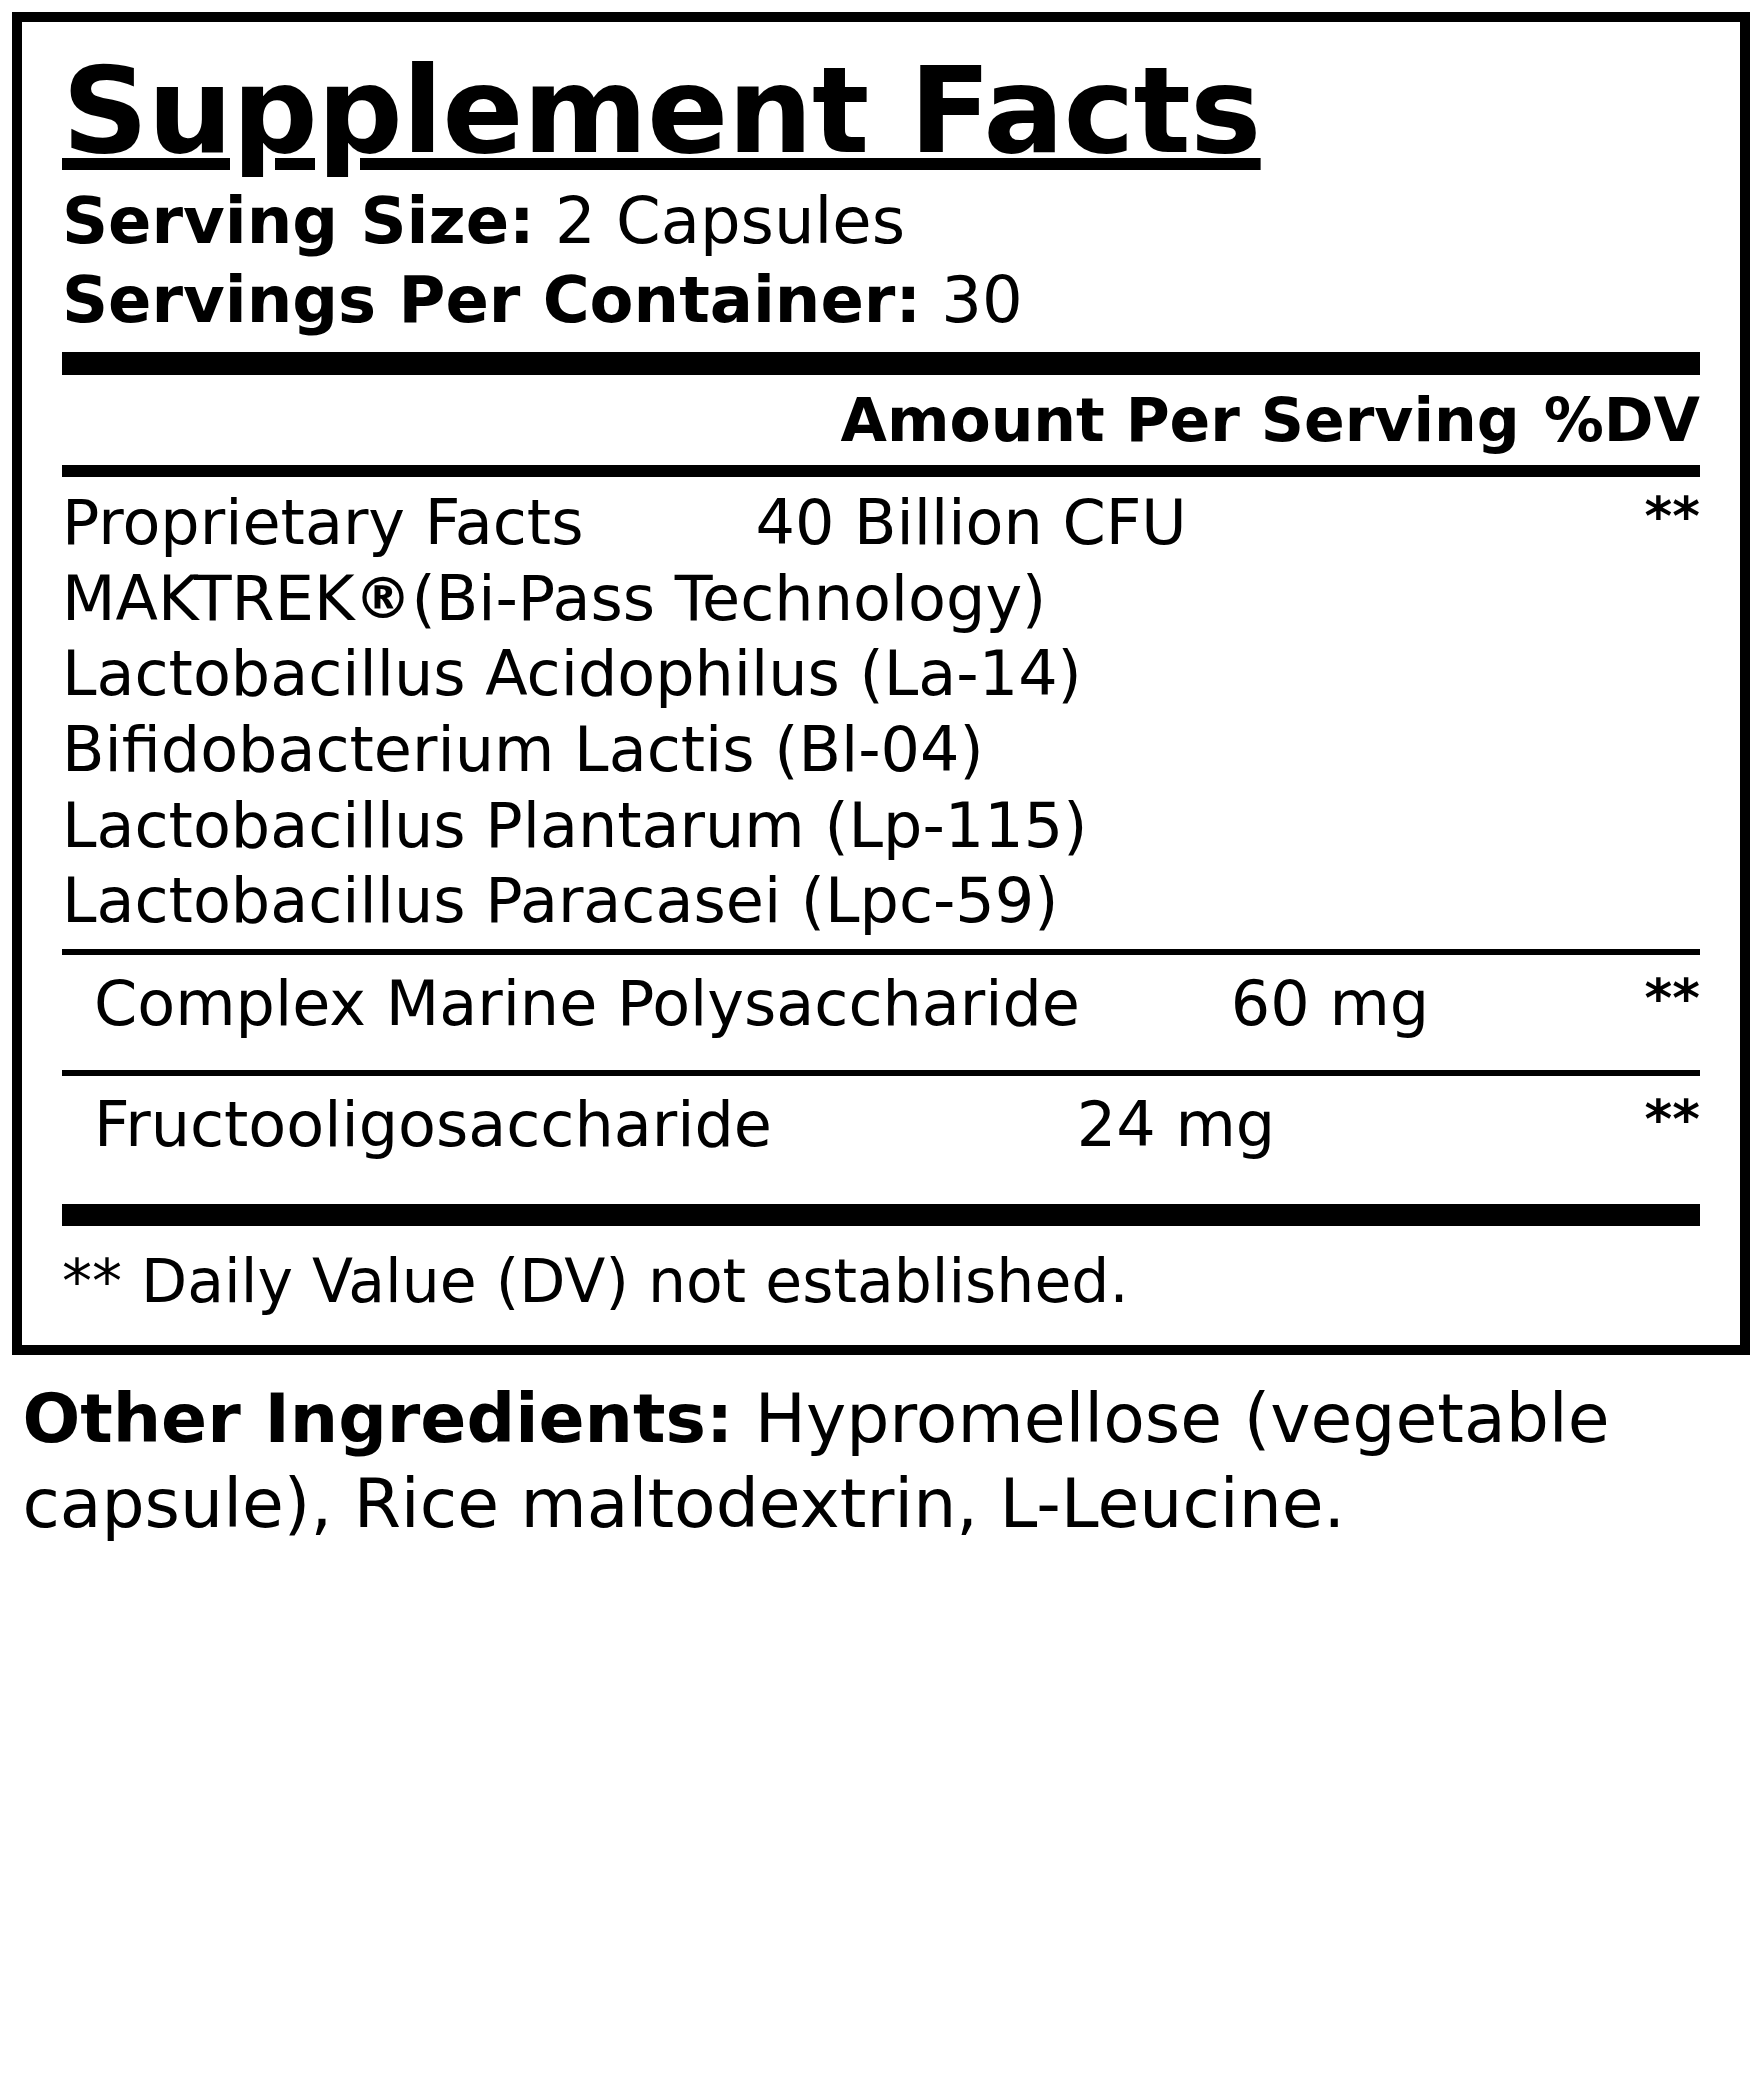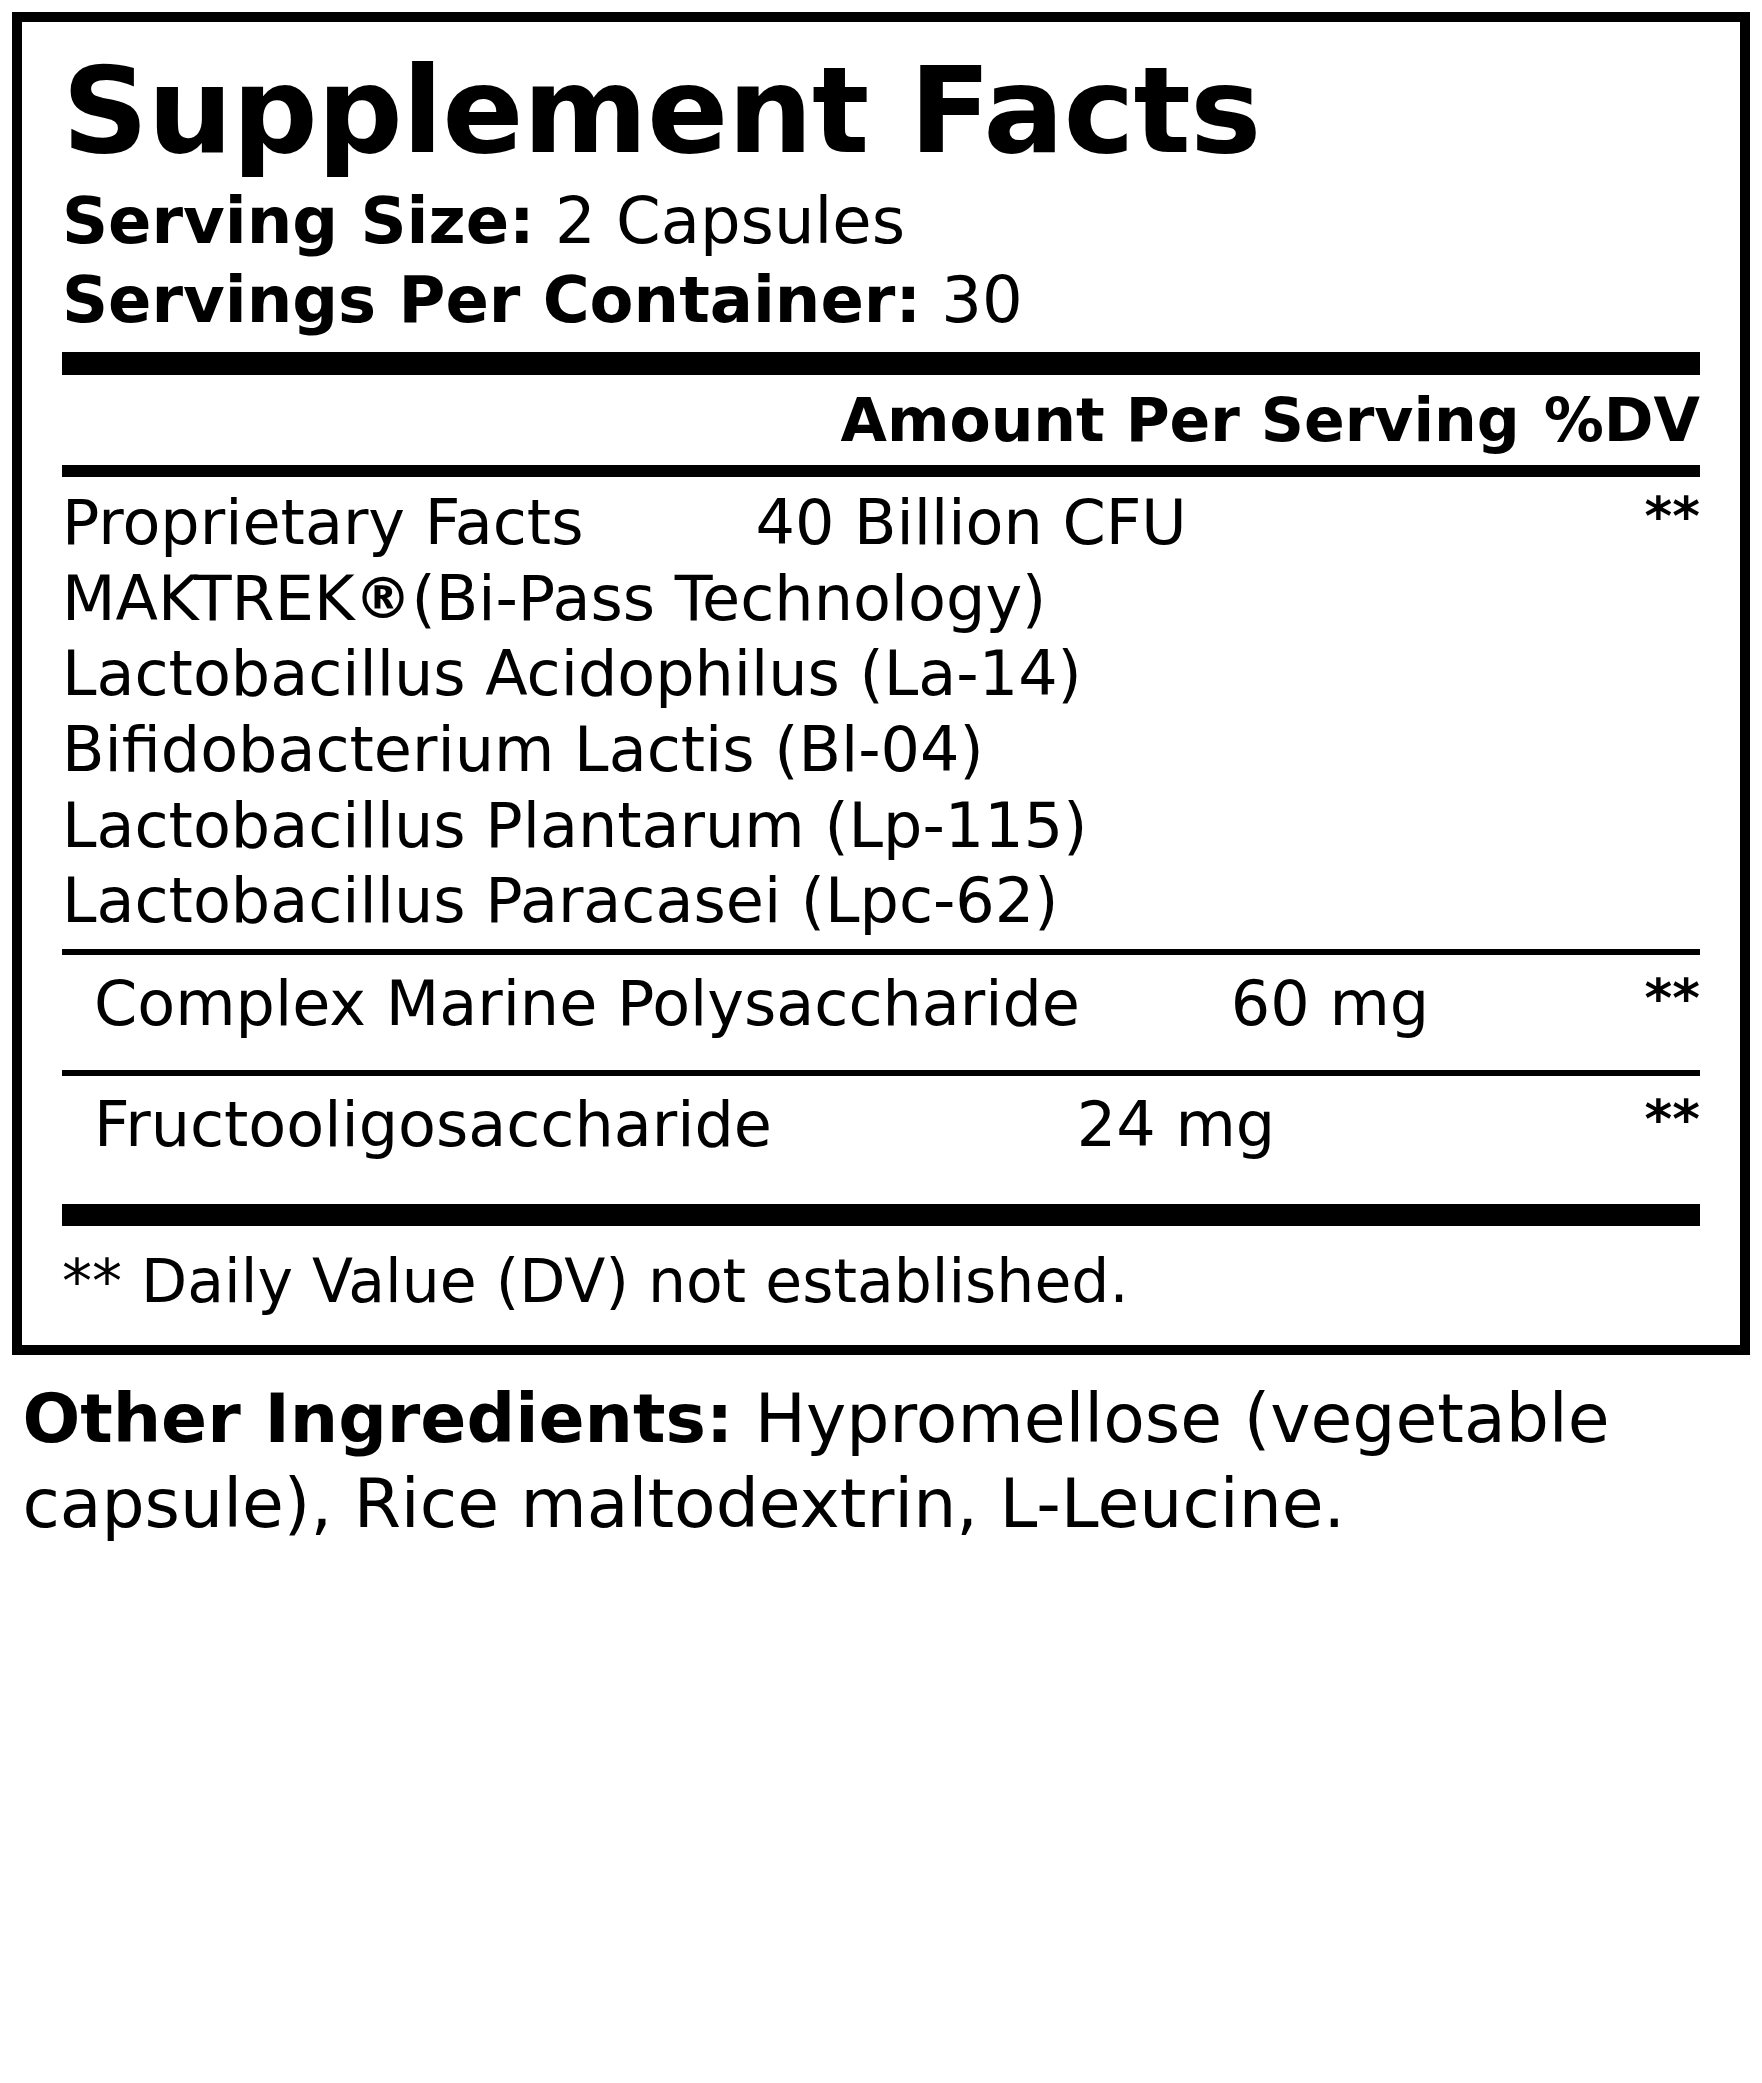--- a/index.html
+++ b/index.html
@@ -32,20 +32,21 @@
     padding: 19px 40px 19px 40px;
   }
 
   .title {
     font-size: 120px;
     font-weight: 700;
     line-height: 1.05;
     letter-spacing: -0.9px;
     margin: 6.9px 0 8.6px 0;
     white-space: nowrap;
+    text-decoration: underline;
   }
 
   .serving-line {
     font-size: 64px;
     line-height: 1.22;
     font-weight: 400;
     white-space: nowrap;
   }
   .serving-line b {
     font-weight: 700;
@@ -181,21 +182,21 @@
     <div class="blend-block">
       <div class="blend-head">
         <span class="nm">Proprietary Facts</span>
         <span class="amt">40 Billion CFU</span>
         <span class="dv">**</span>
       </div>
       <div class="blend-sub"><span>MAKTREK</span><span class="reg">®</span><span>(Bi-Pass Technology)</span></div>
       <div class="blend-sub">Lactobacillus Acidophilus (La-14)</div>
       <div class="blend-sub">Bifidobacterium Lactis (Bl-04)</div>
       <div class="blend-sub">Lactobacillus Plantarum (Lp-115)</div>
-      <div class="blend-sub">Lactobacillus Paracasei (Lpc-62)</div>
+      <div class="blend-sub">Lactobacillus Paracasei (Lpc-59)</div>
     </div>
 
     <div class="rule-thin"></div>
 
     <div class="ing-row">
       <span class="nm">Complex Marine Polysaccharide</span>
       <span class="amt">60 mg</span>
       <span class="dv">**</span>
     </div>
 

